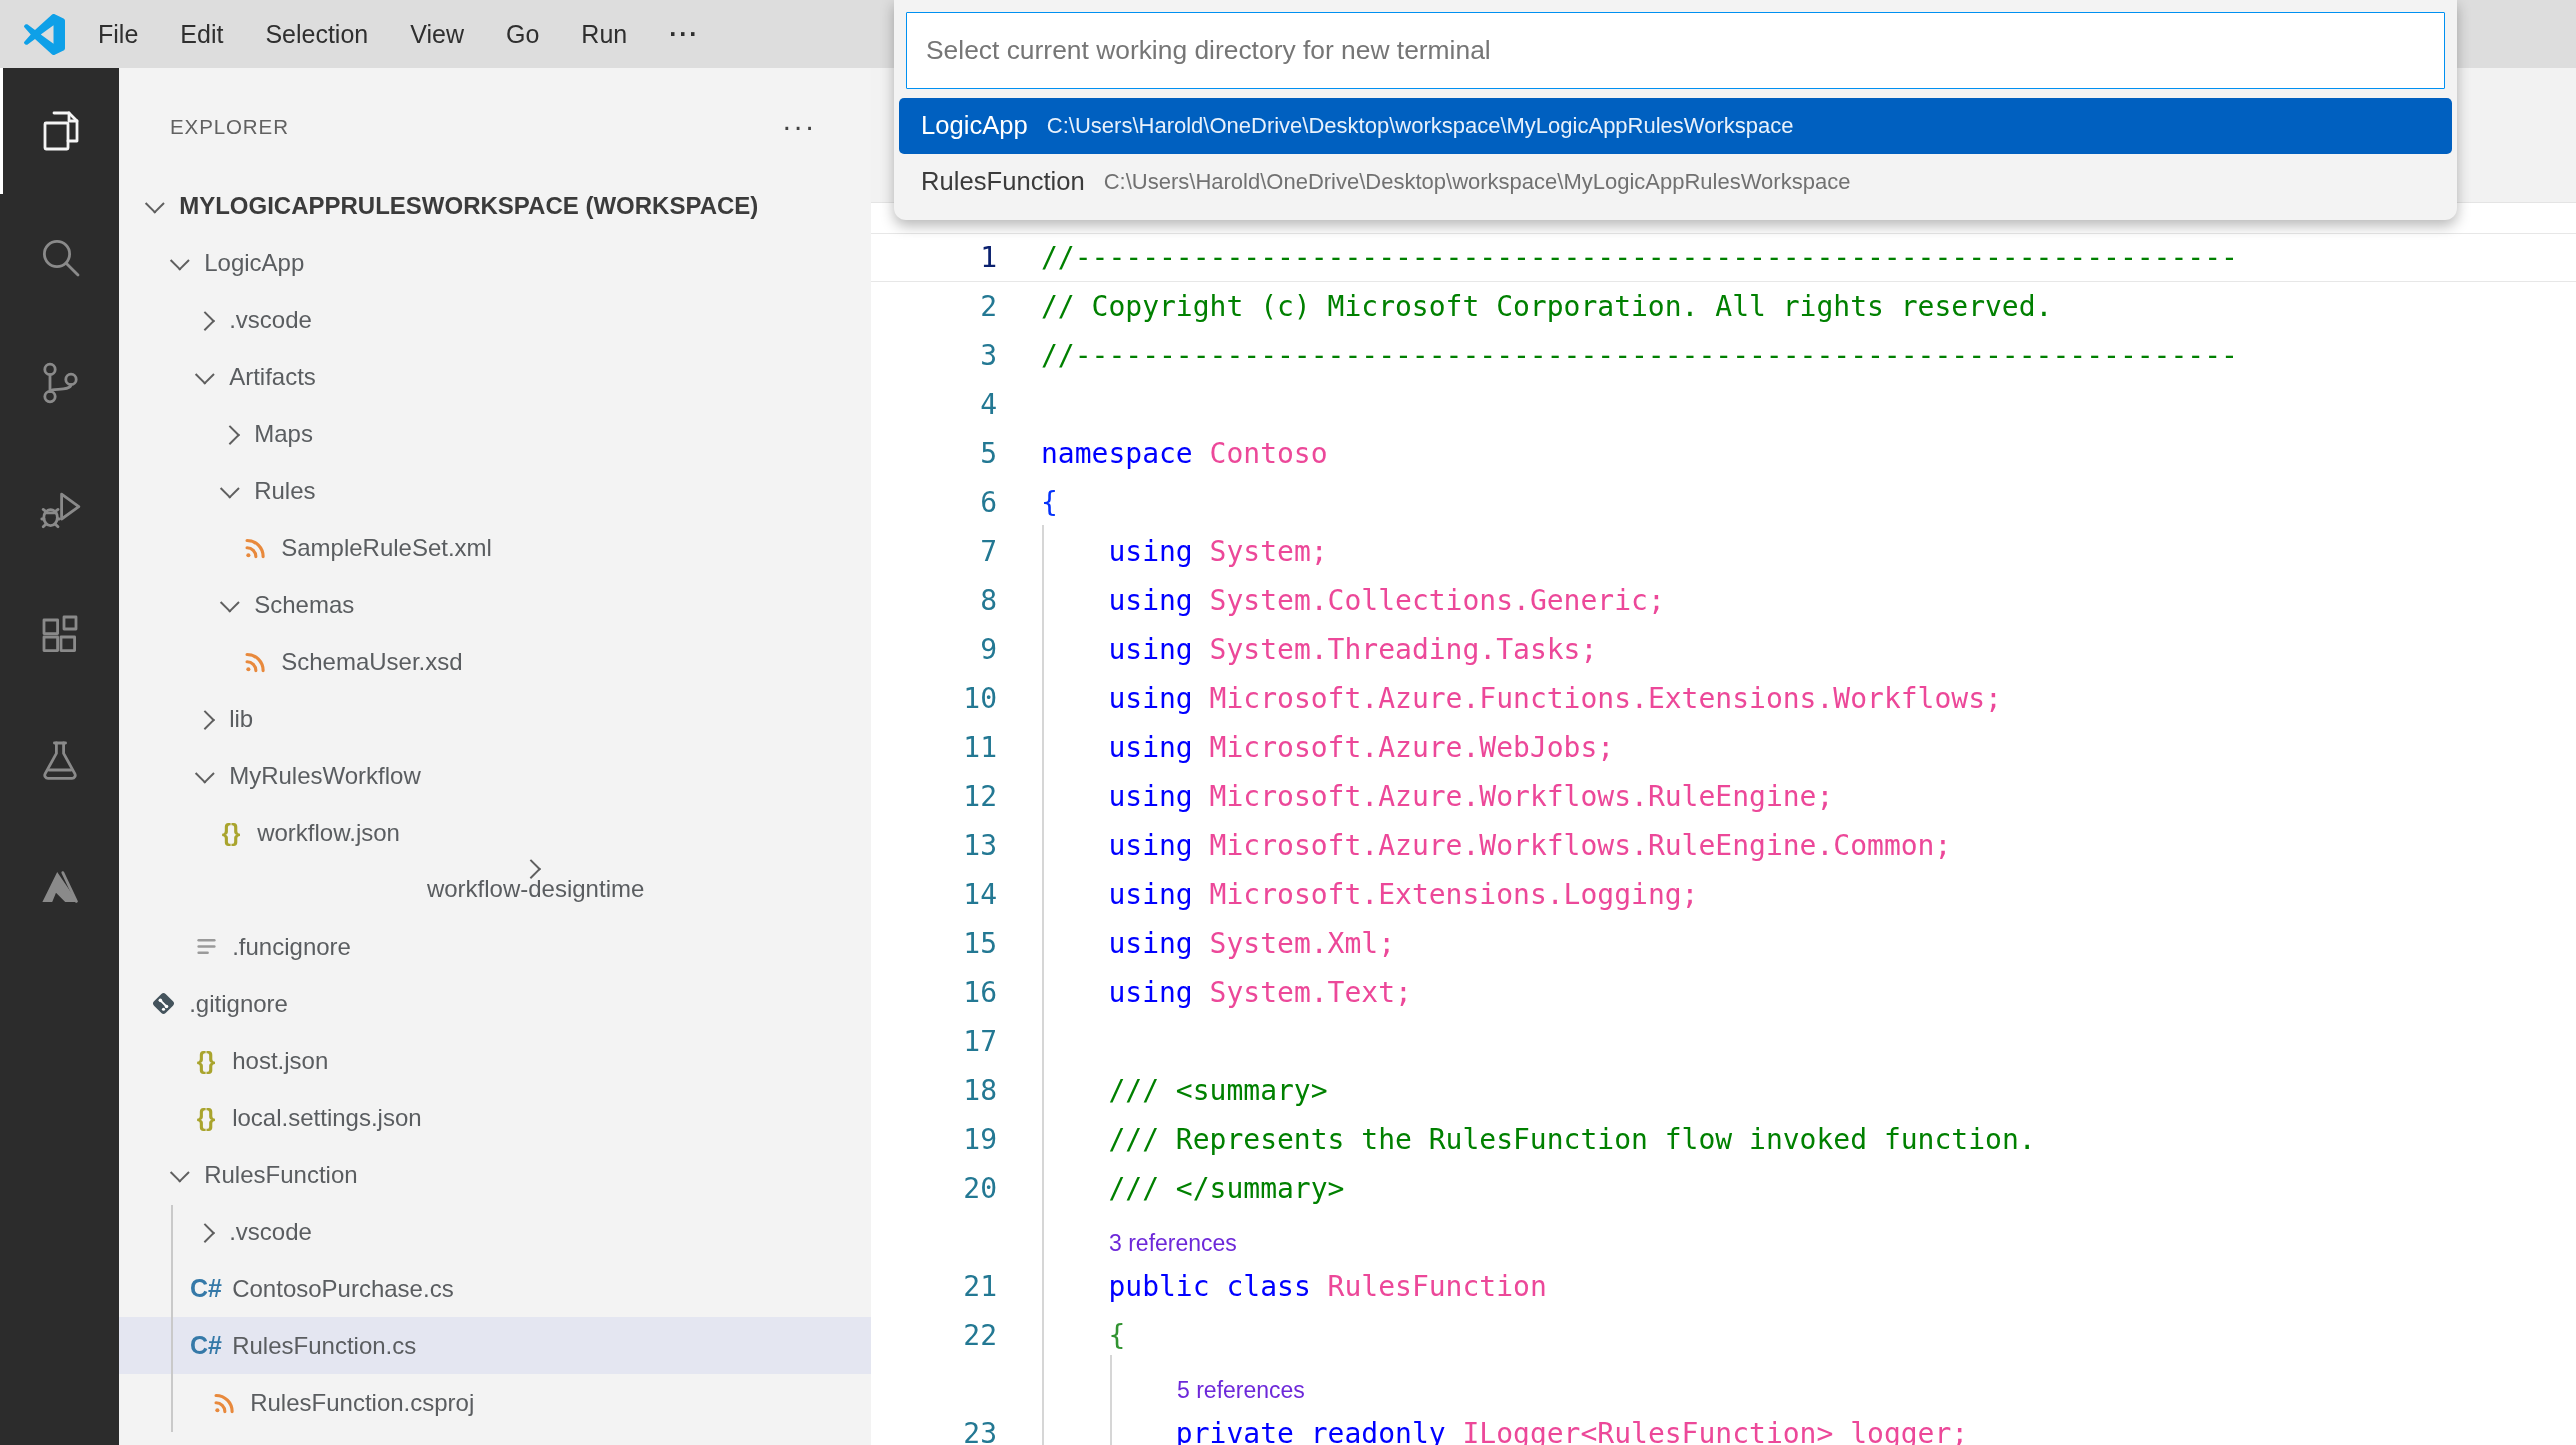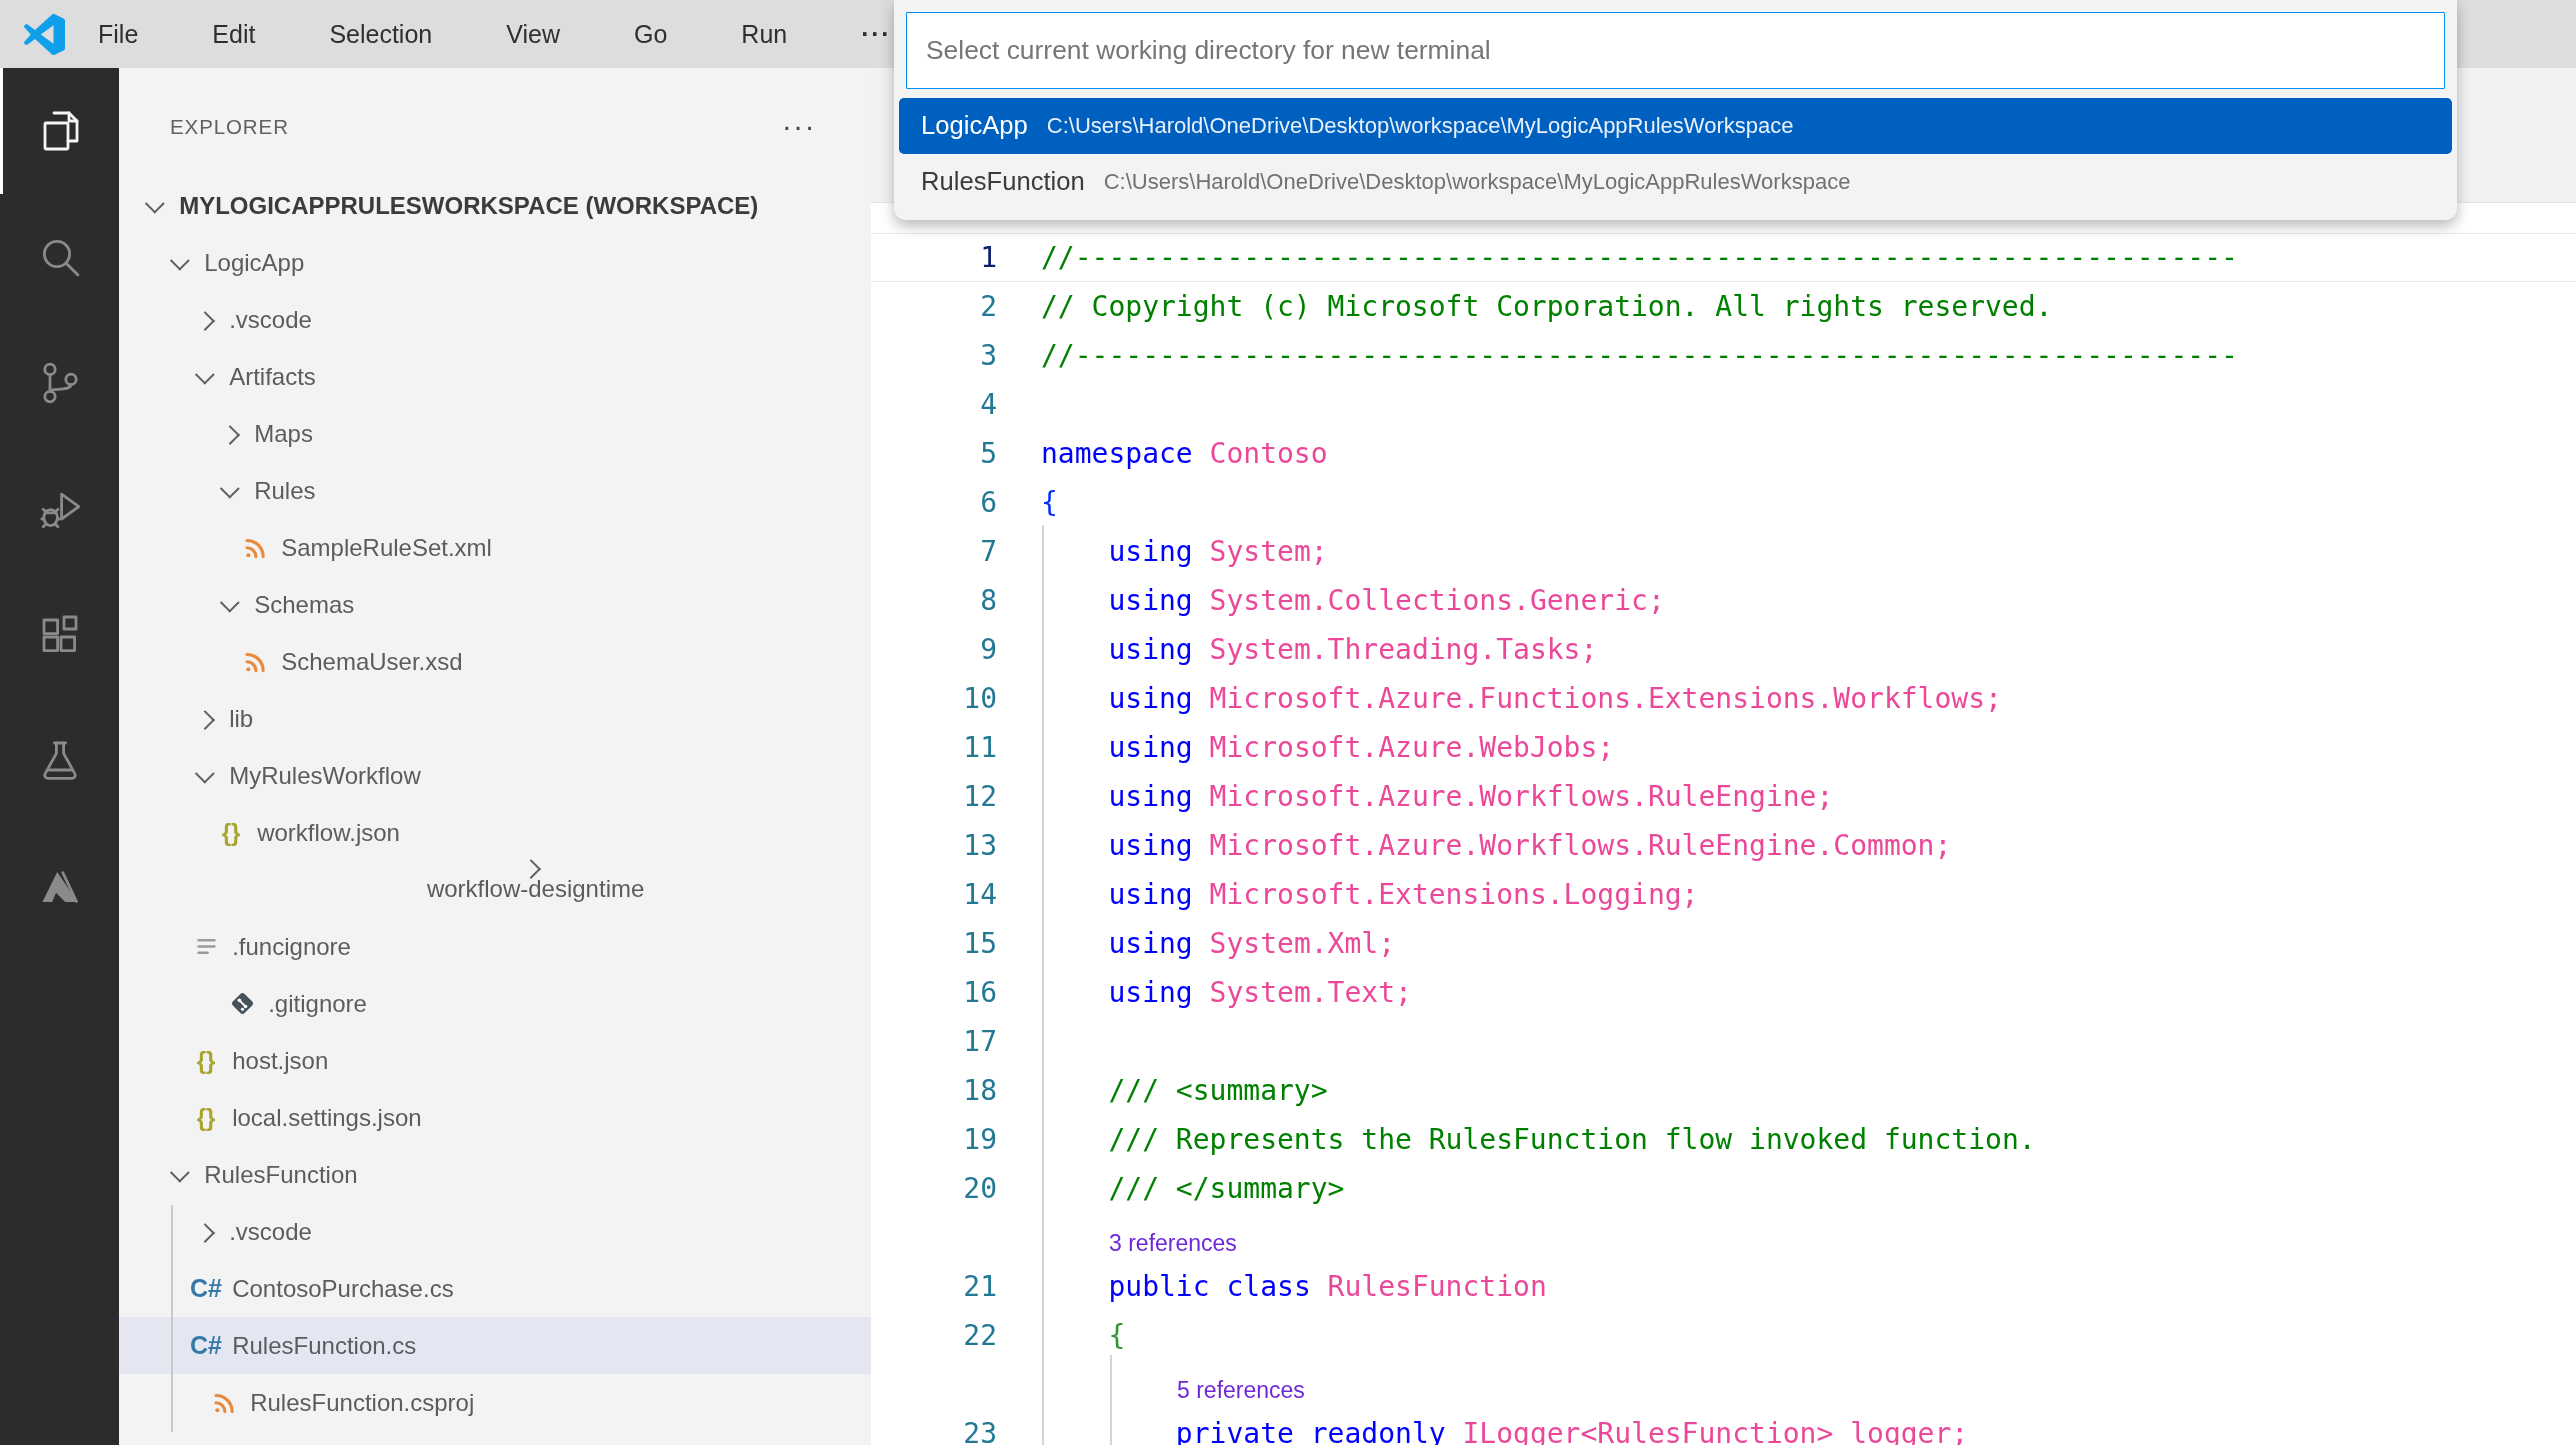--- a/index.html
+++ b/index.html
@@ -89,21 +89,21 @@
 </style>
 </head>
 <body>
 
 <div class="app">
 
   <div class="titlebar">
     <svg class="vscode-logo" viewBox="0 0 100 100">
       <path fill="#0ea0e8" d="M96.5 10.7 75 0.6c-2.4-1.2-5.3-0.7-7.2 1.2L26.8 39.3 8.9 25.7c-1.7-1.3-4-1.2-5.6 0.2L0.9 28.1c-1.2 1.1-1.2 3 0 4.1L16.4 50 0.9 67.8c-1.2 1.1-1.2 3 0 4.1l2.4 2.2c1.6 1.4 3.9 1.5 5.6 0.2l17.9-13.6 41 37.5c1.9 1.9 4.8 2.4 7.2 1.2l21.5-10.1c2.1-1 3.5-3.2 3.5-5.6V16.3c0-2.4-1.4-4.6-3.5-5.6z M72 72.6 40.9 50 72 27.4v45.2z"></path>
     </svg>
-    <div id="menu-items" style="display: flex; gap: 32px;">
+    <div id="menu-items" style="display: flex;">
         <div class="menu-item">File</div>
         <div class="menu-item">Edit</div>
         <div class="menu-item">Selection</div>
         <div class="menu-item">View</div>
         <div class="menu-item">Go</div>
         <div class="menu-item">Run</div>
         <div class="menu-item more">···</div>
       </div>
   </div>
 
@@ -261,21 +261,21 @@
         <div class="tree-row" style="padding-left: 71px;">
           <span class="fi-box">
             <svg width="27" height="27" viewBox="0 0 24 24" stroke="#9a9a9a" stroke-width="2.2" stroke-linecap="round">
               <line x1="5" y1="6.5" x2="19" y2="6.5"></line>
               <line x1="5" y1="12" x2="19" y2="12"></line>
               <line x1="5" y1="17.5" x2="13" y2="17.5"></line>
             </svg>
           </span>
           <span class="tree-label">.funcignore</span>
         </div>
-        <div class="tree-row" style="padding-left: 107px;">
+        <div class="tree-row" style="padding-left: 28px;">
           <span class="fi-box">
             <svg width="29" height="29" viewBox="0 0 24 24">
               <rect x="5.2" y="5.2" width="13.6" height="13.6" rx="2.5" transform="rotate(45 12 12)" fill="#44535c"></rect>
               <line x1="9.6" y1="9.6" x2="14.2" y2="14.2" stroke="#fff" stroke-width="1.6"></line>
               <circle cx="9.4" cy="9.4" r="1.5" fill="#fff"></circle>
               <circle cx="14.5" cy="14.5" r="1.5" fill="#fff"></circle>
               <circle cx="12" cy="16.8" r="1.3" fill="#fff"></circle>
             </svg>
           </span>
           <span class="tree-label">.gitignore</span>

